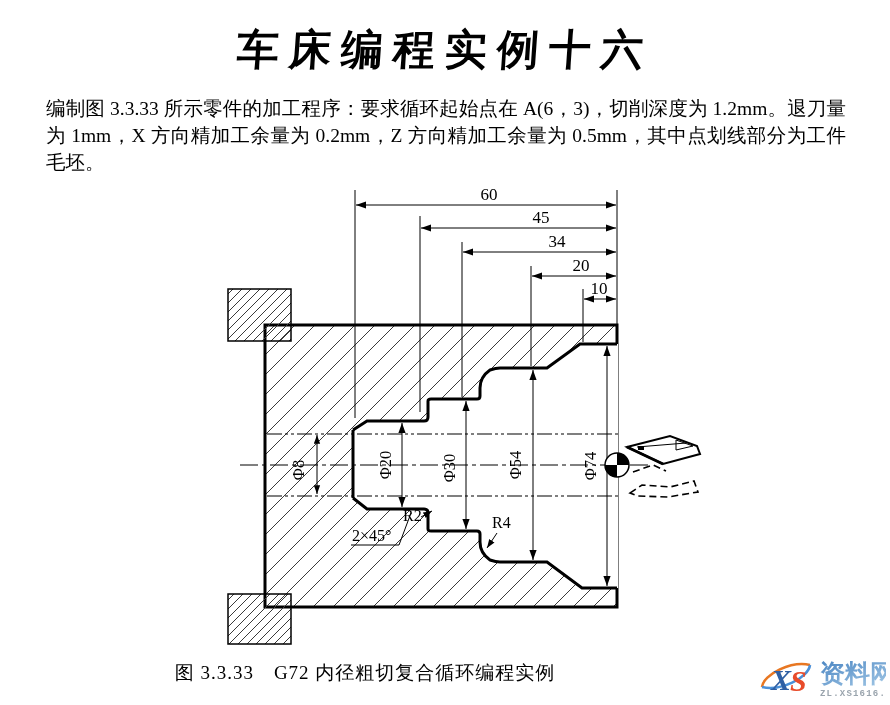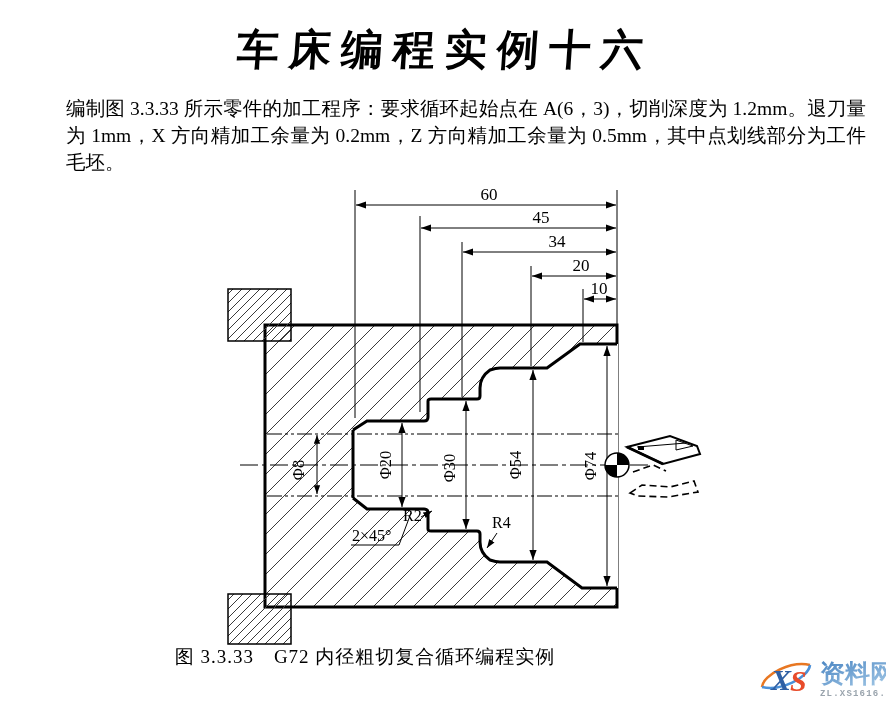--- a/index.html
+++ b/index.html
@@ -2,23 +2,23 @@
 <html><head>
 <meta charset="utf-8">
 <style>
   html,body{margin:0;padding:0;}
   body{width:890px;height:705px;position:relative;background:#ffffff;overflow:hidden;
        font-family:"Liberation Serif","DejaVu Serif",serif;color:#000;}
   .page-title{position:absolute;left:0;top:22px;width:890px;text-align:center;
       font-size:42px;font-weight:900;letter-spacing:10px;
       font-family:"DejaVu Serif","Liberation Serif",serif;transform:skewX(-4deg);}
   .body-text{position:absolute;left:46px;top:95px;width:800px;
-      font-size:19.5px;line-height:27px;text-align:justify;margin-left:20px;}
+      font-size:19.5px;line-height:27px;text-align:justify;}
   .figure-wrap{position:absolute;left:200px;top:175px;width:520px;height:490px;text-align:center;}
-  .figure-caption{position:absolute;left:0;top:644px;width:730px;text-align:center;
+  .figure-caption{position:absolute;left:0;top:660px;width:730px;text-align:center;
       font-size:19px;letter-spacing:1px;}
   .watermark{position:absolute;right:4px;bottom:4px;width:132px;height:48px;}
   svg text{font-family:"Liberation Serif","DejaVu Serif",serif;}
 </style>
 </head>
 <body>
 
 <div class="page-title">车床编程实例十六</div>
 
 <div class="body-text">编制图 3.3.33 所示零件的加工程序：要求循环起始点在 A(6，3)，切削深度为 1.2mm。退刀量为 1mm，X 方向精加工余量为 0.2mm，Z 方向精加工余量为 0.5mm，其中点划线部分为工件毛坯。</div>

